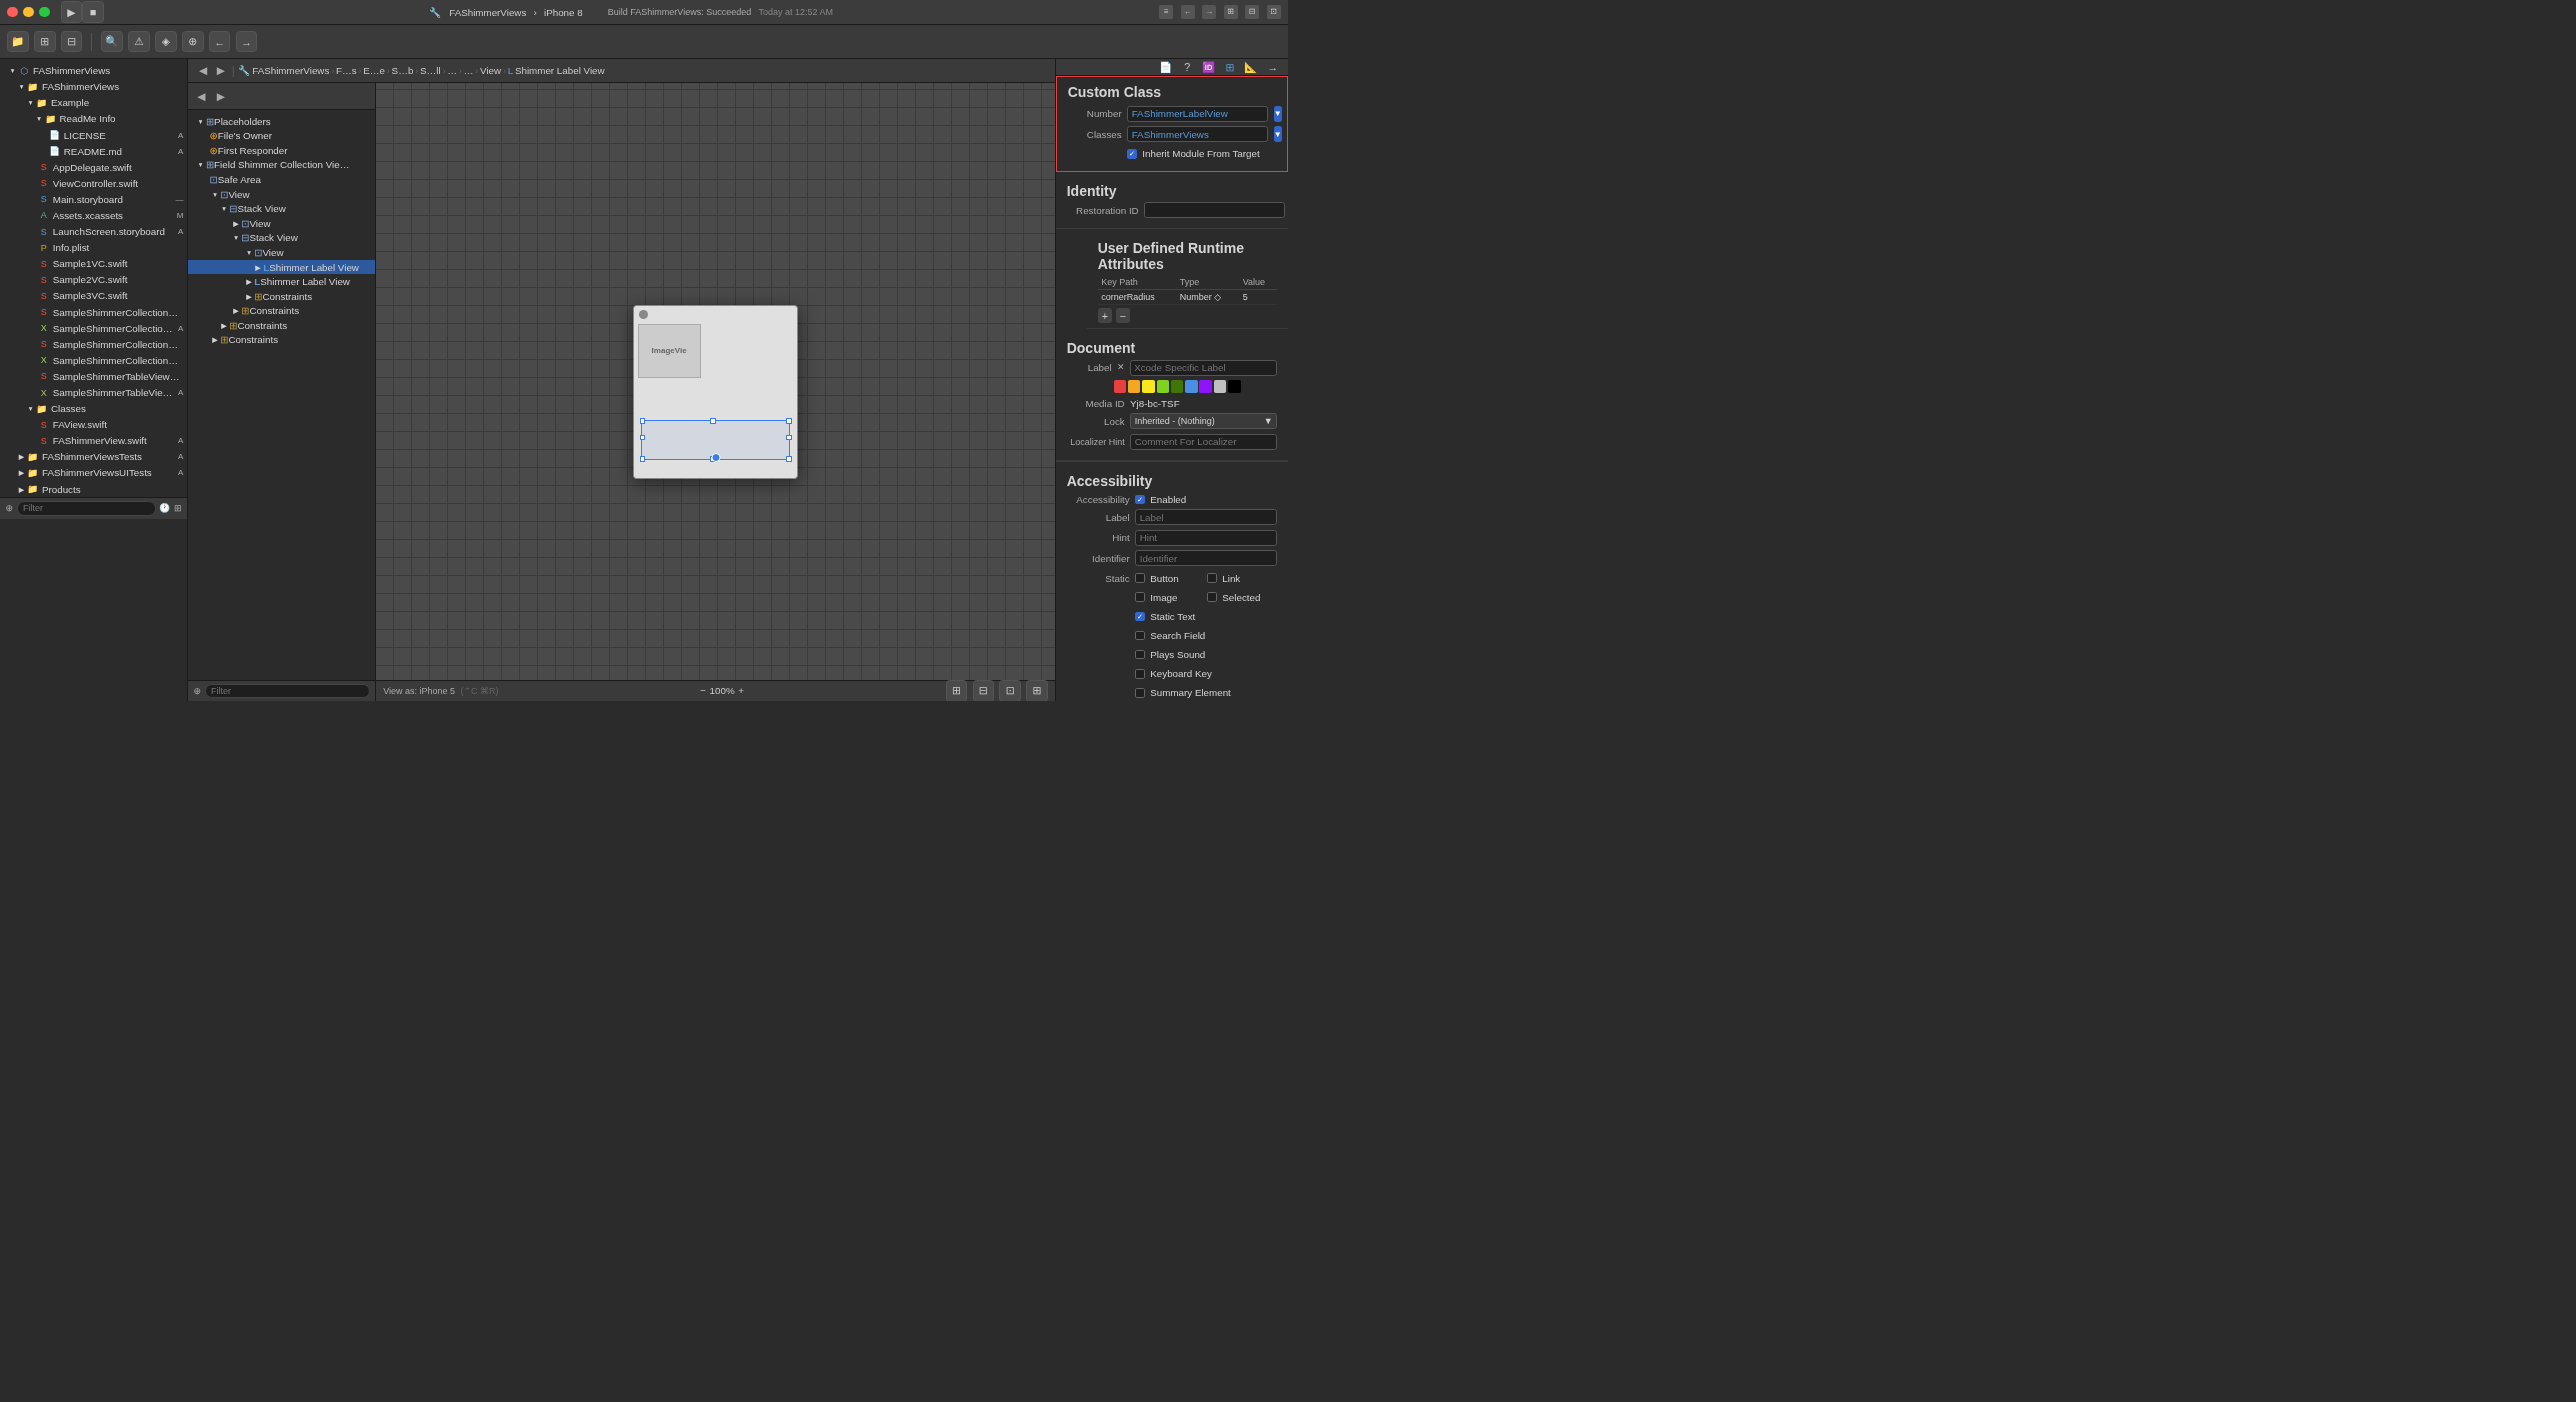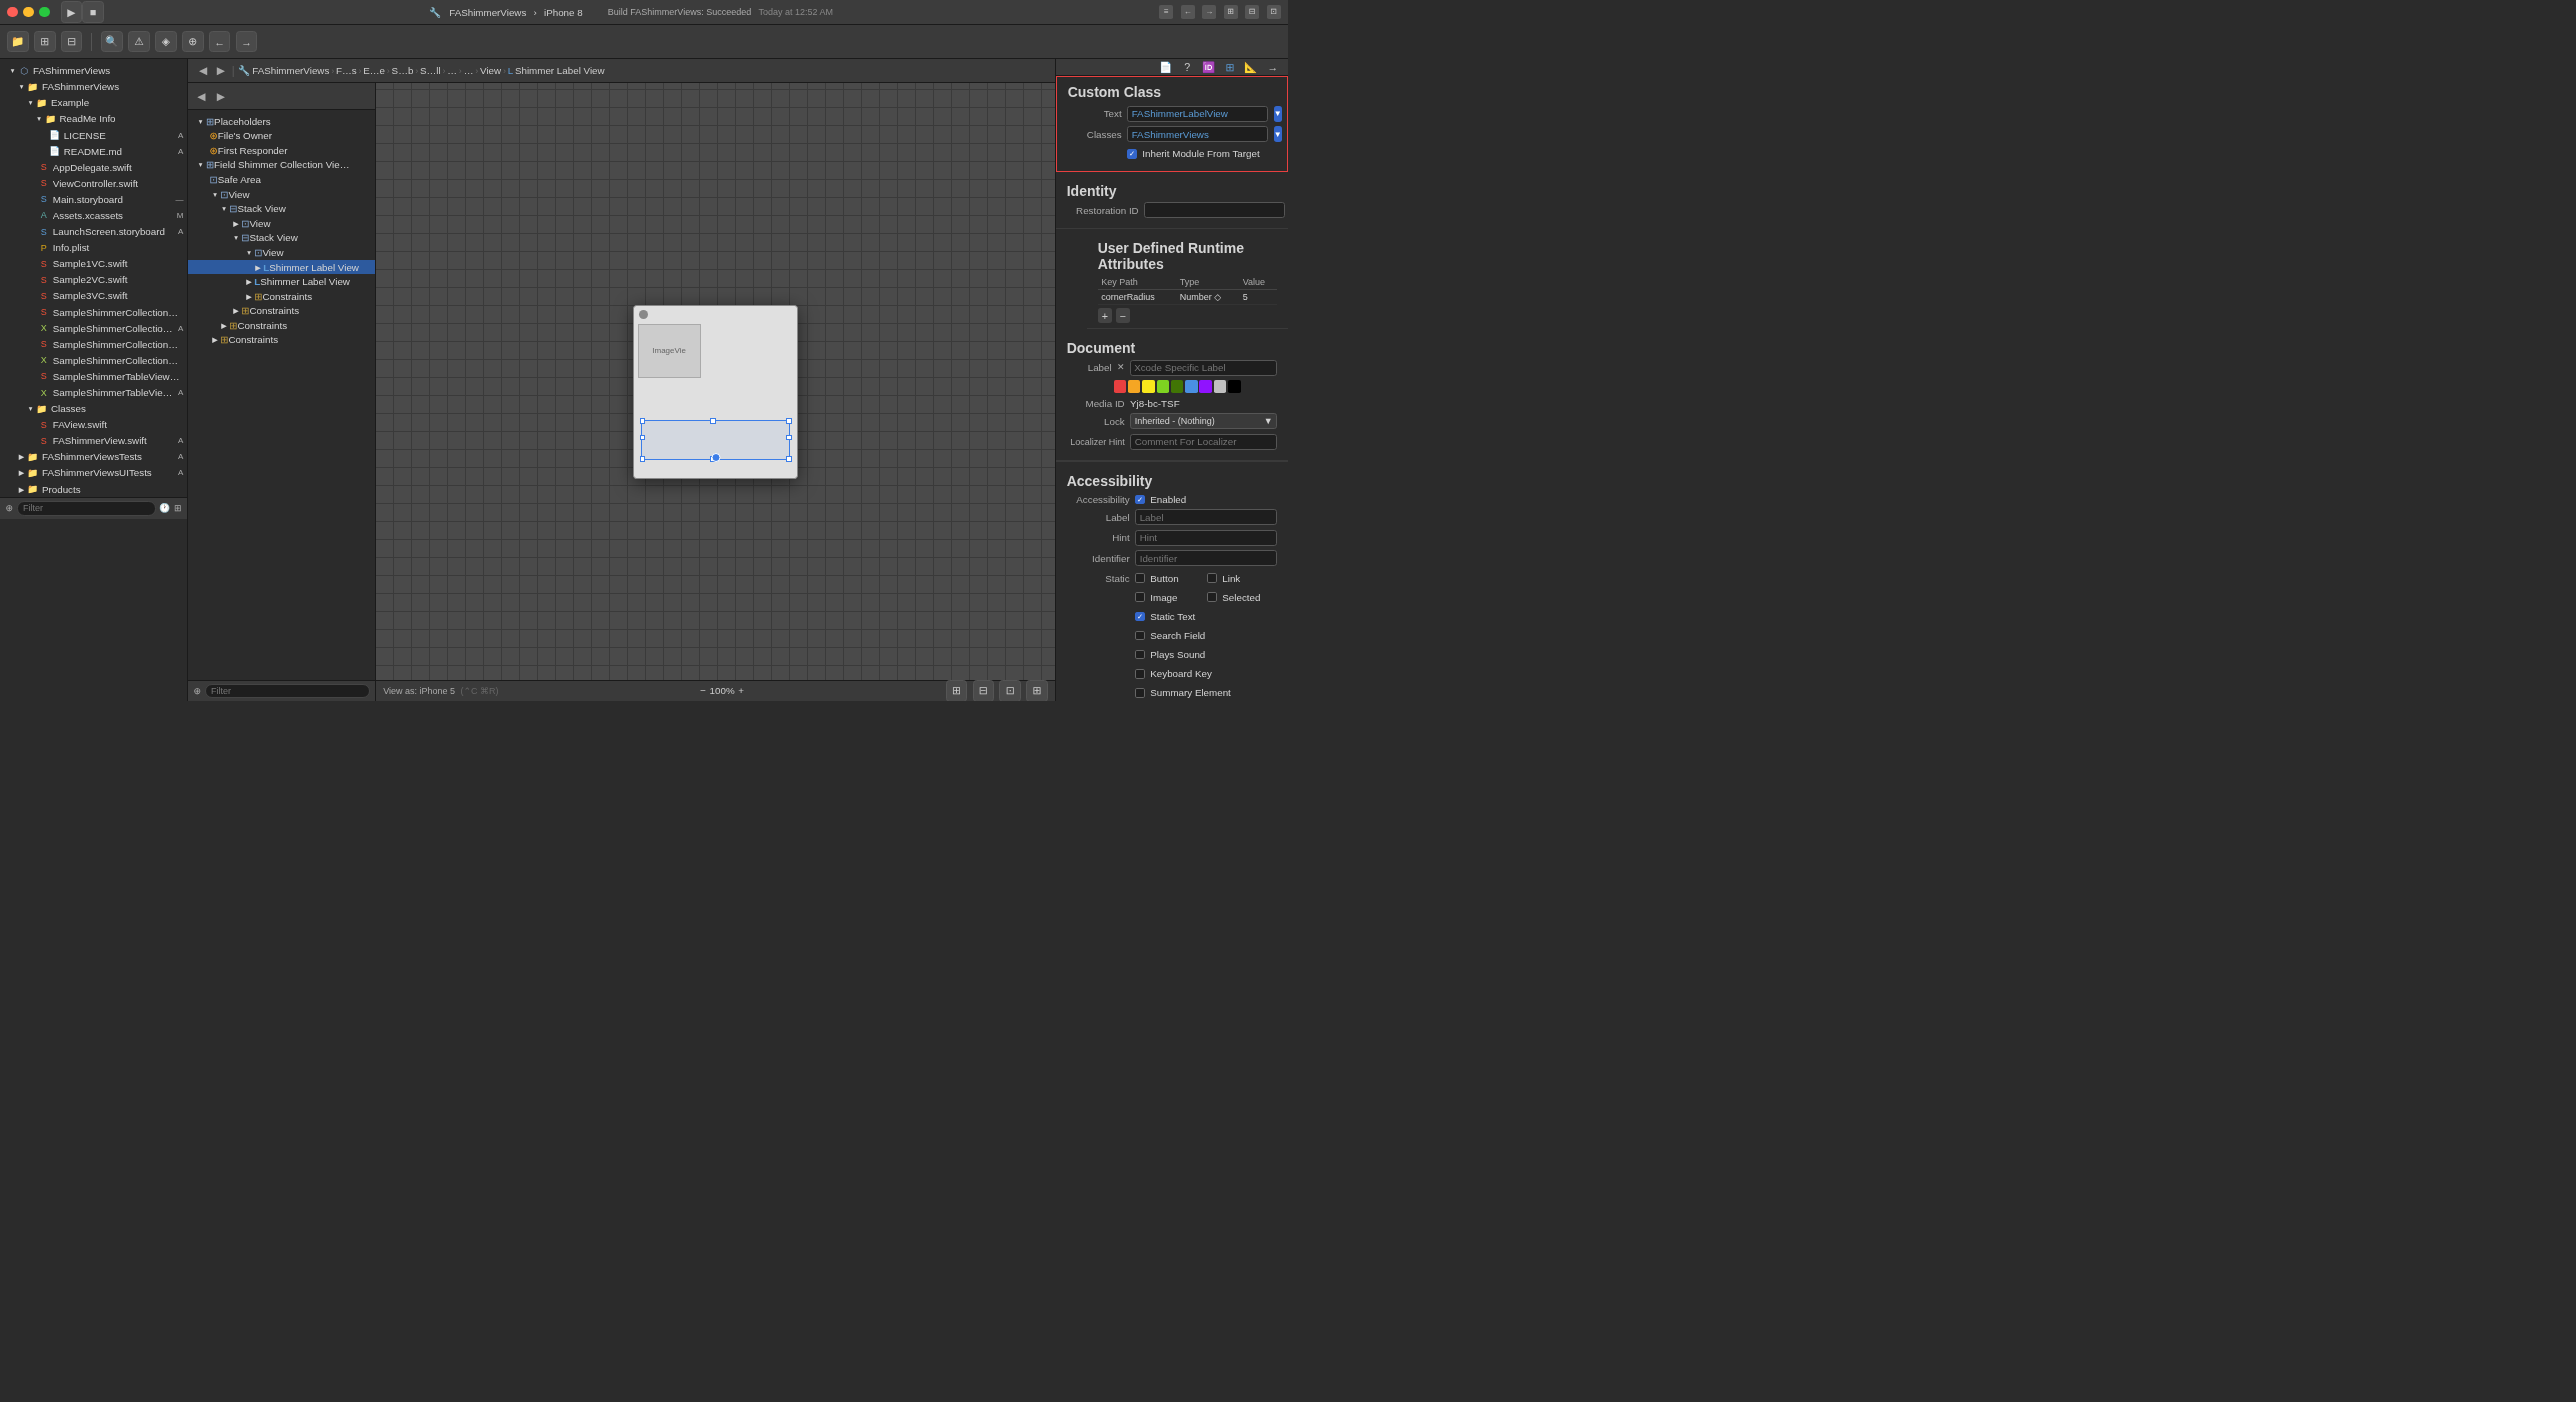--- a/index.html
+++ b/index.html
@@ -190,20 +190,21 @@
     }
     .device-frame {
       width: 165px;
       height: 174px;
       background: #e0e0e0;
       border: 1.8px solid #888;
       border-radius: 3.6px;
       position: relative;
       overflow: hidden;
       box-shadow: 0 3.6px 18px rgba(0,0,0,0.5);
+      font-weight: bold;
     }
     .device-close {
       position: absolute;
       top: 3.6px;
       left: 5.4px;
       width: 9px;
       height: 9px;
       background: #888;
       border-radius: 50%;
     }
@@ -951,21 +952,21 @@
       <div class="right-tb-btn" style="color:#5b9bd5;">⊞</div>
       <div class="right-tb-btn">📐</div>
       <div class="right-tb-btn">→</div>
     </div>
 
     <div class="custom-class-section">
       <div class="section-header" style="padding:0 0 5.4px 0; border:none;">
         <span>Custom Class</span>
       </div>
       <div class="field-row">
-        <span class="field-label">Text</span>
+        <span class="field-label">Number</span>
         <input type="text" class="field-input" value="FAShimmerLabelView" style="color: rgb(91, 155, 213);">
         <div class="field-dropdown">▼</div>
       </div>
       <div class="field-row">
         <span class="field-label">Classes</span>
         <input type="text" class="field-input" value="FAShimmerViews" style="color: rgb(91, 155, 213);">
         <div class="field-dropdown" style="background:#3366cc;">▼</div>
       </div>
       <div class="checkbox-row">
         <span style="width:54px"></span>

